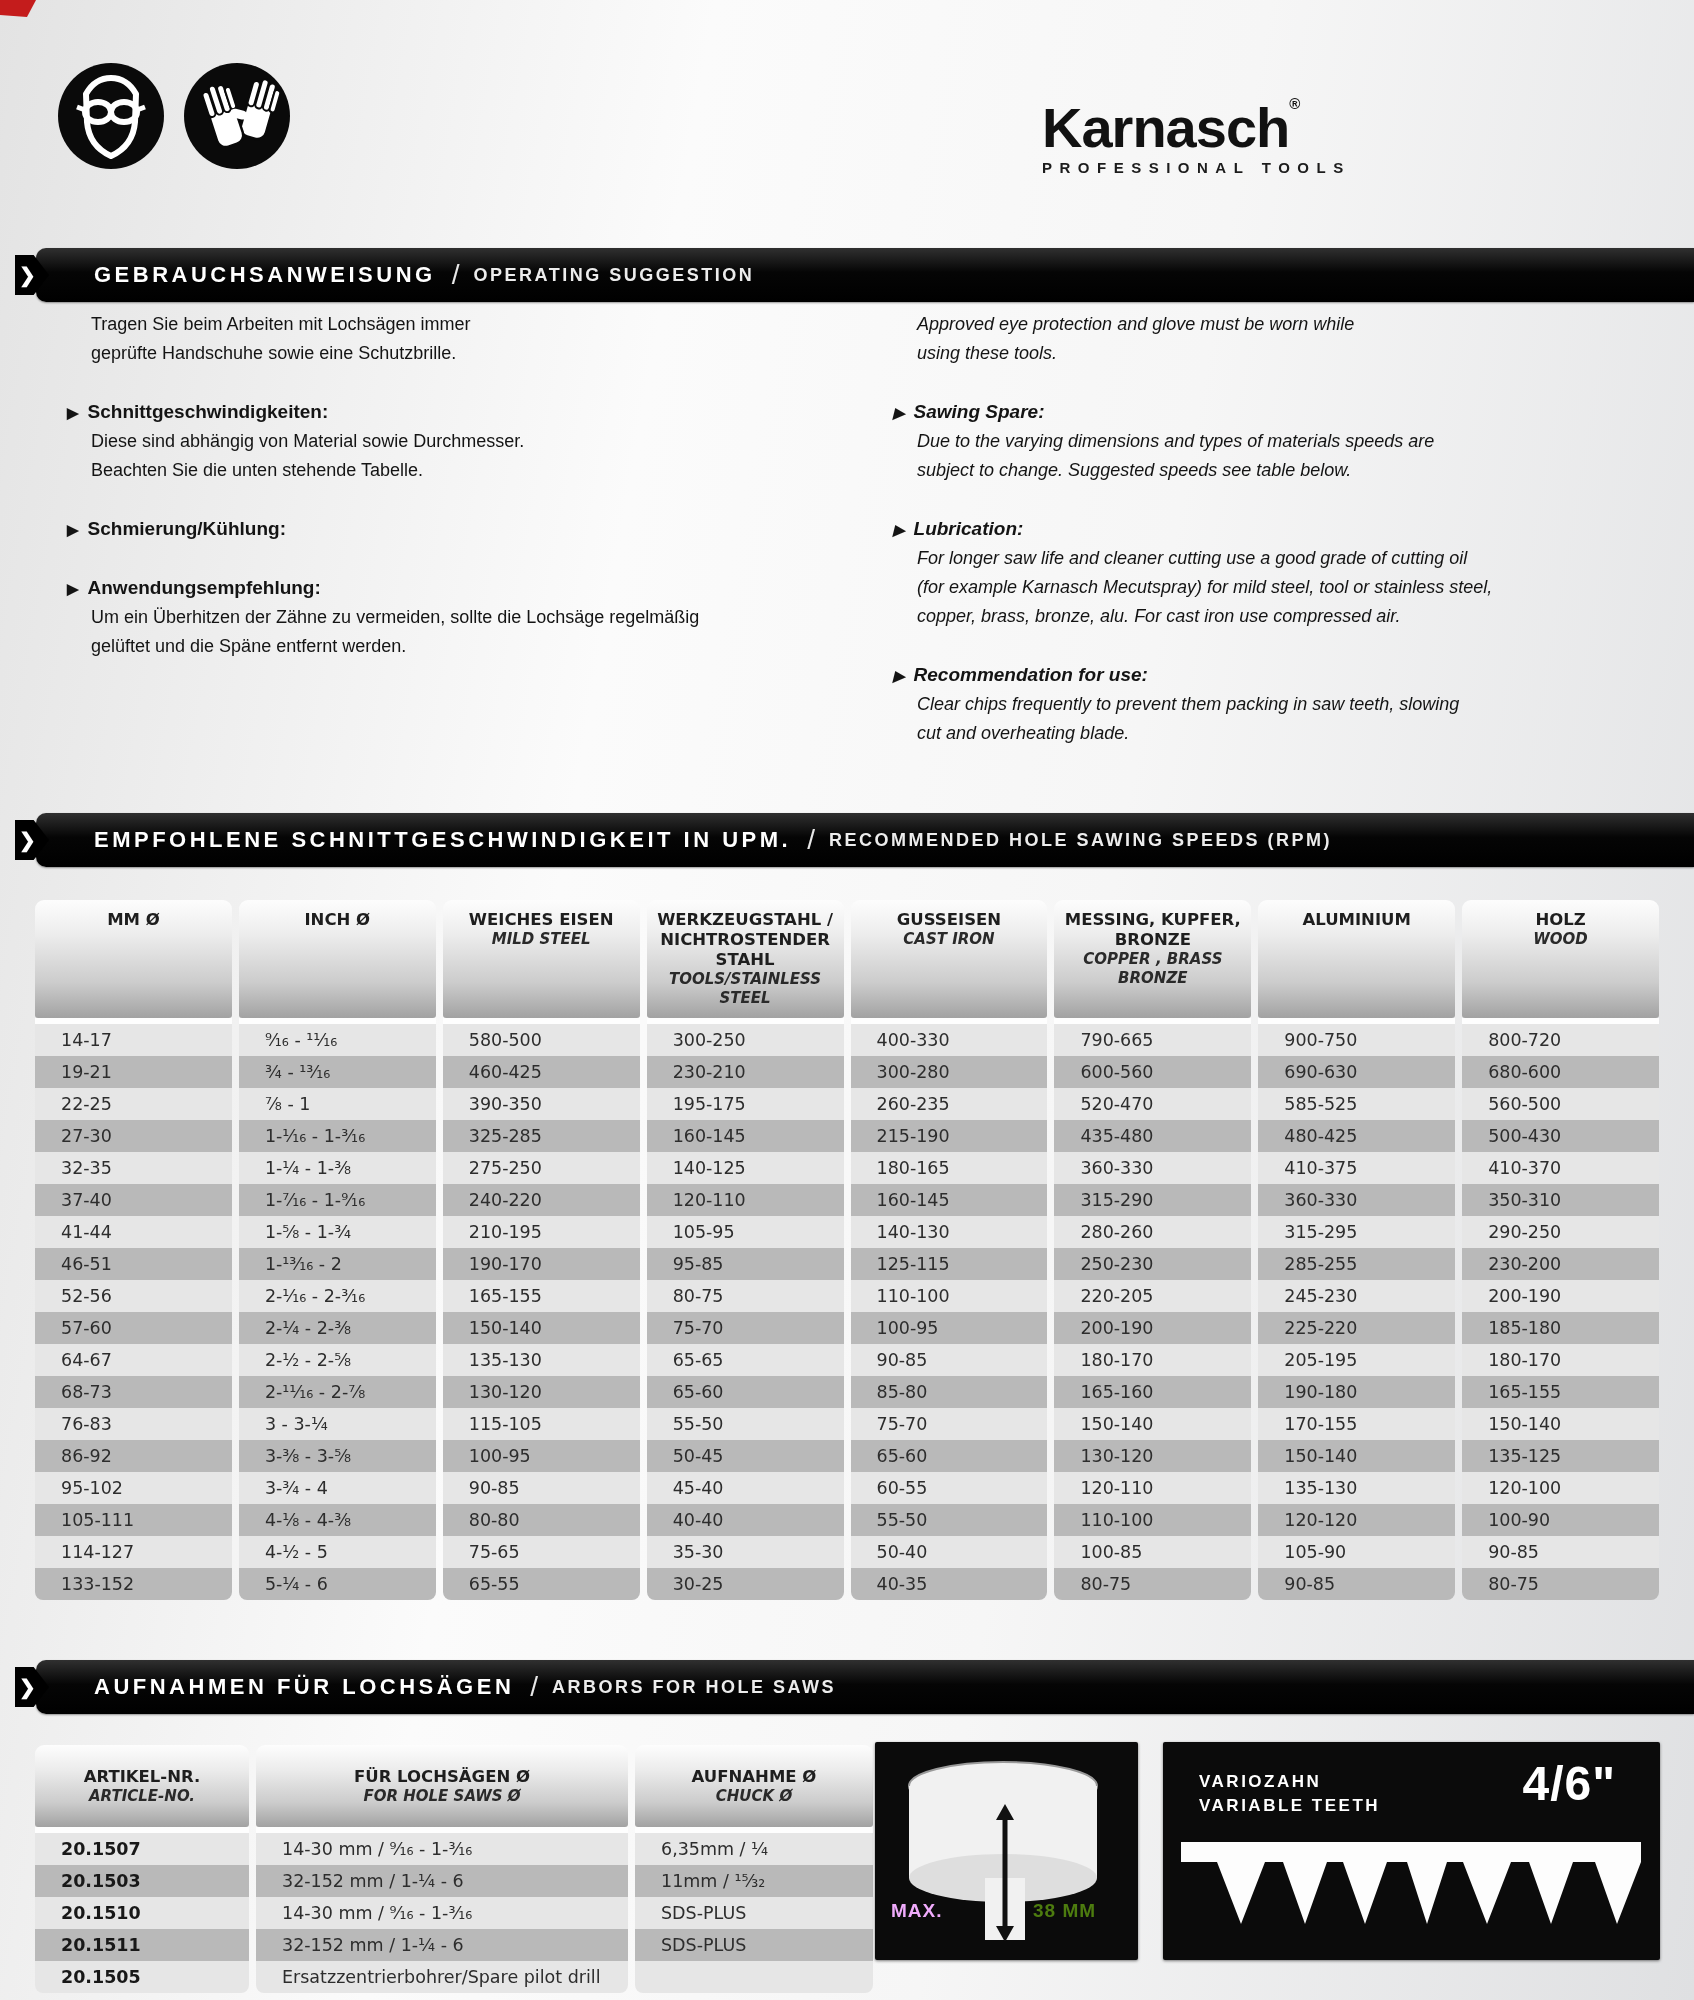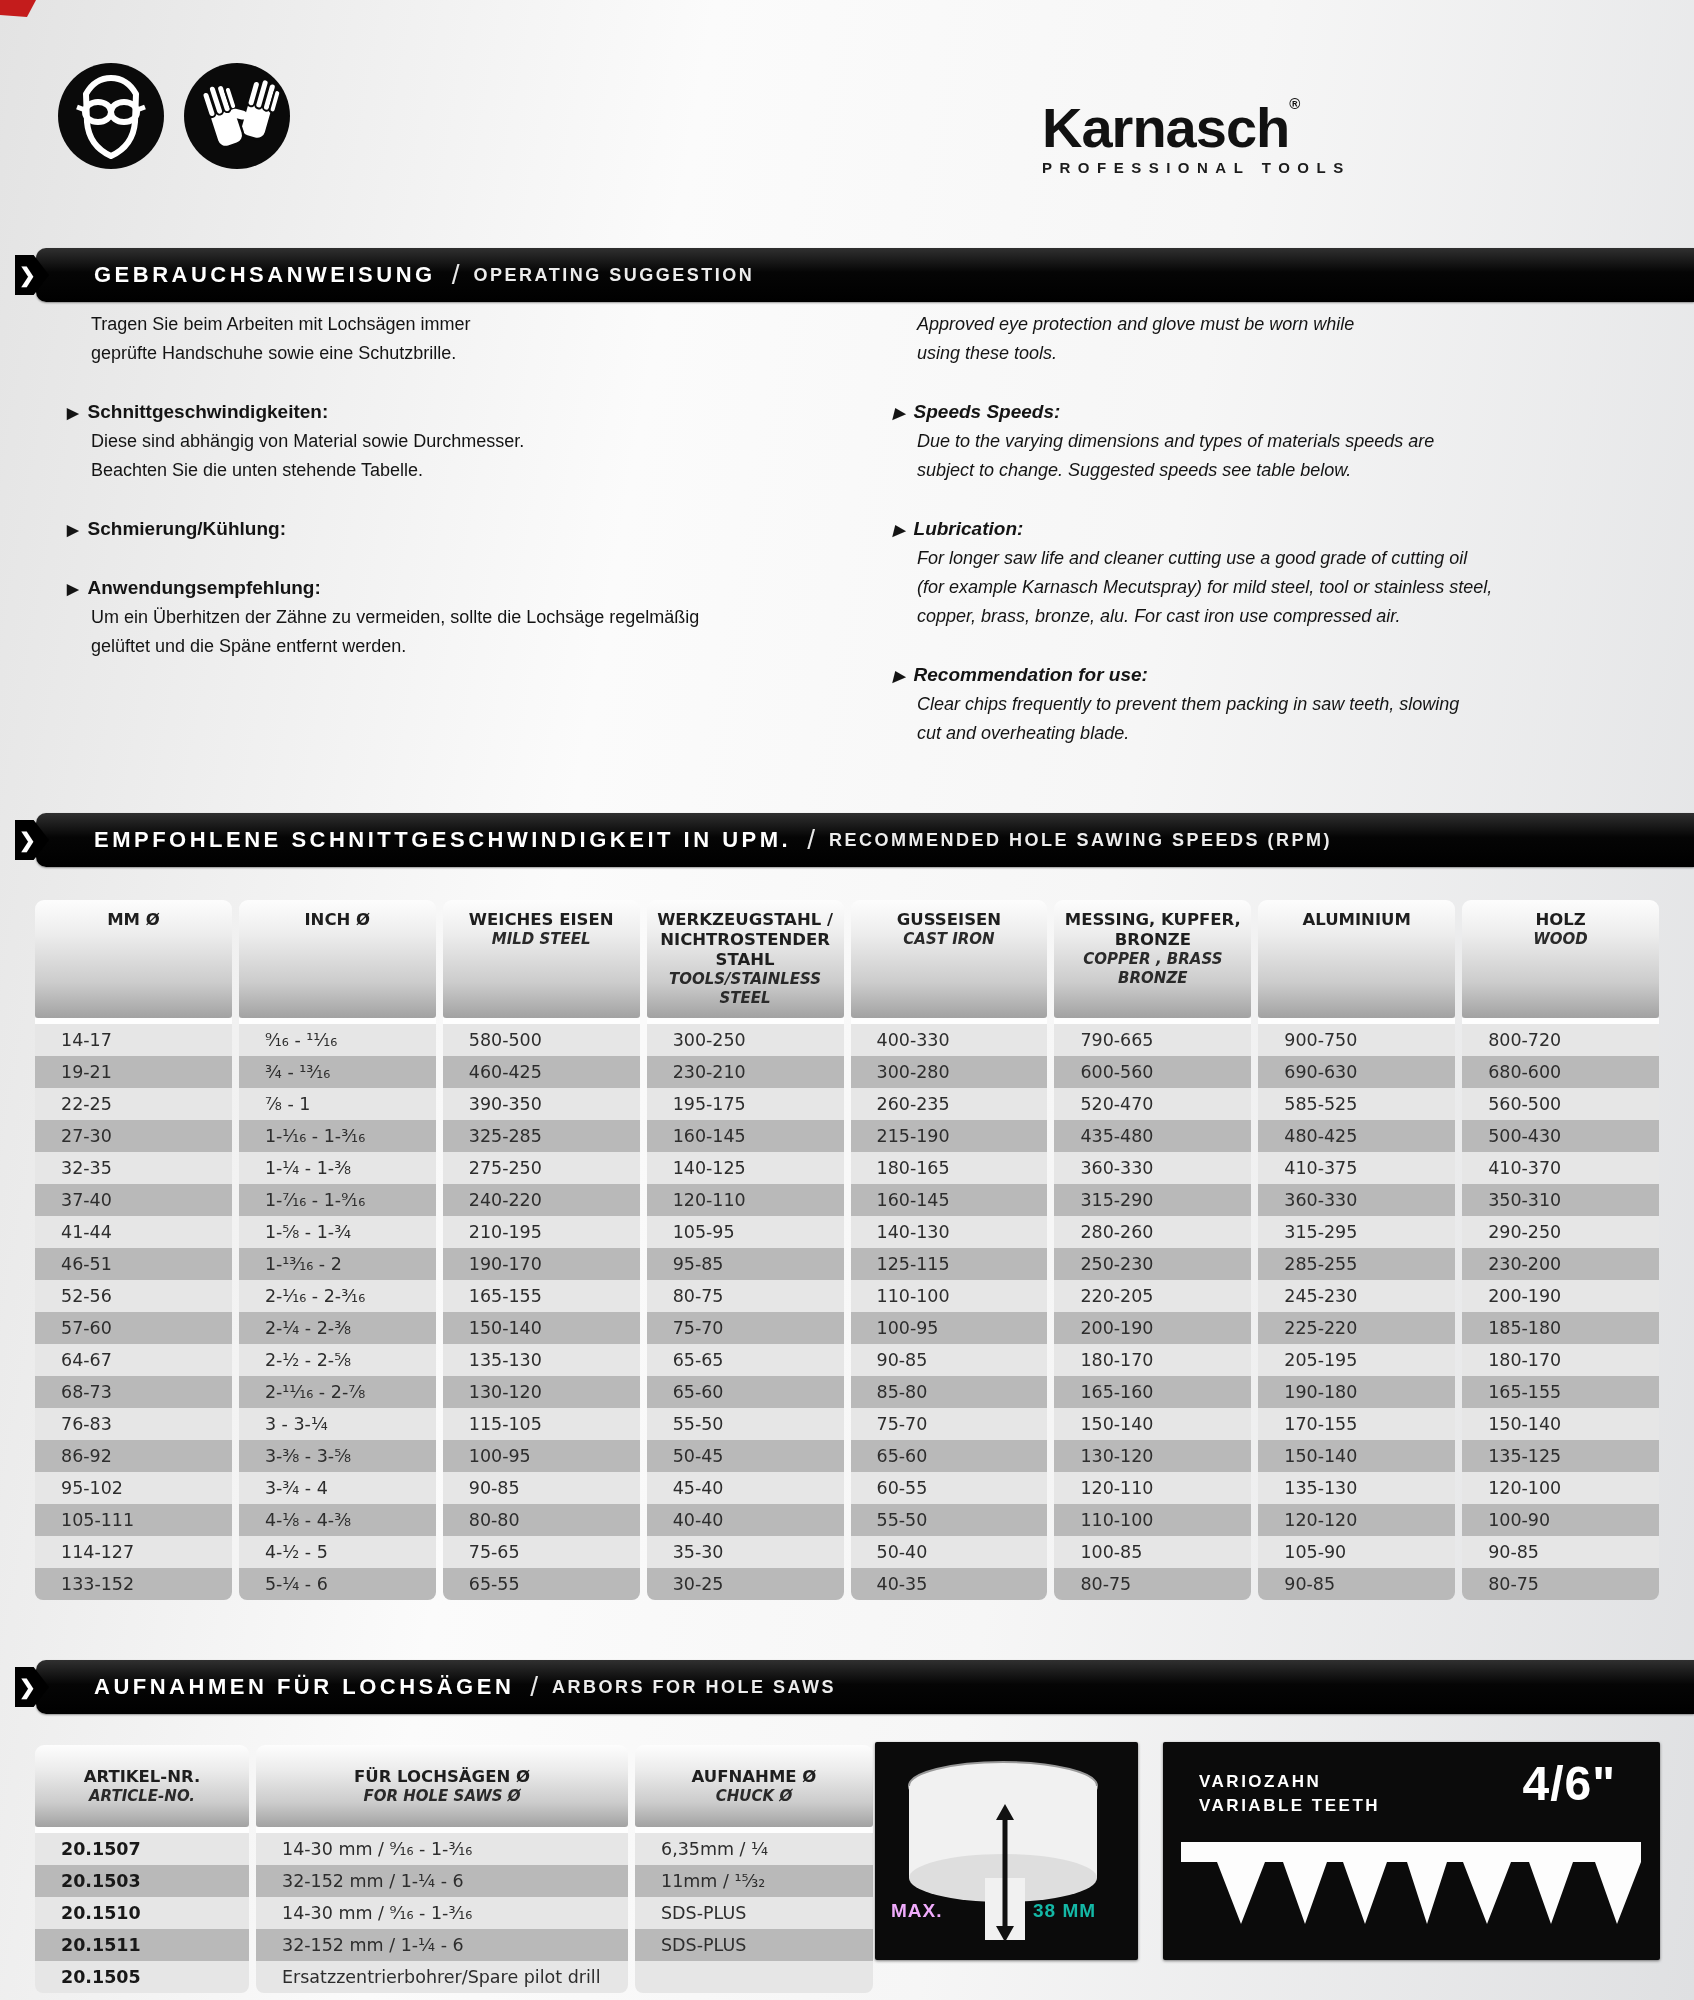--- a/index.html
+++ b/index.html
@@ -56,21 +56,21 @@
   #arbor-table{position:absolute;left:28px;top:1745px;width:845px;}
   #arbor-table thead th{height:82px;vertical-align:middle;padding:0 4px;
     background:linear-gradient(180deg,#fdfdfd 0%,#ececec 30%,#cccccc 70%,#a2a2a2 100%);
     border-radius:9px 9px 3px 3px;text-align:center;}
   #arbor-table col.c1{width:214px;} #arbor-table col.c2{width:372px;} #arbor-table col.c3{width:238px;}
   
   .black-box{position:absolute;background:#0b0b0b;border-radius:2px;box-shadow:0 1px 3px rgba(0,0,0,.5);}
   #depth-box{left:875px;top:1742px;width:263px;height:218px;}
   #depth-box svg{position:absolute;left:0;top:0;}
   #depth-box .max-label{position:absolute;left:16px;top:158px;color:#f0abfc;font-weight:bold;font-size:19px;letter-spacing:1px;}
-  #depth-box .mm-label{position:absolute;left:158px;top:158px;color:#14b8a6;font-weight:bold;font-size:19px;letter-spacing:1px;}
+  #depth-box .mm-label{position:absolute;left:158px;top:158px;color:#4d7c0f;font-weight:bold;font-size:19px;letter-spacing:1px;}
   #teeth-box{left:1163px;top:1742px;width:497px;height:218px;}
   #teeth-box .vario{position:absolute;left:36px;top:28px;color:#fff;font-weight:bold;font-size:17px;letter-spacing:2.5px;line-height:24px;white-space:nowrap;}
   #teeth-box .size{position:absolute;right:44px;top:14px;color:#fff;font-weight:bold;font-size:48px;letter-spacing:1px;}
   #teeth-box svg{position:absolute;left:18px;bottom:18px;}
 </style>
 </head>
 <body>
 
 <div class="page">
 
@@ -130,21 +130,21 @@
 Beachten Sie die unten stehende Tabelle.</p>
     <h4><span class="arr">▶</span><span>Schmierung/Kühlung:</span></h4>
     <h4><span class="arr">▶</span><span>Anwendungsempfehlung:</span></h4>
     <p>Um ein Überhitzen der Zähne zu vermeiden, sollte die Lochsäge regelmäßig
 gelüftet und die Späne entfernt werden.</p>
   </div>
 
   <div class="col col-en">
     <p class="lead">Approved eye protection and glove must be worn while
 using these tools.</p>
-    <h4><span class="arr">▶</span><span>Speeds Speeds:</span></h4>
+    <h4><span class="arr">▶</span><span>Sawing Spare:</span></h4>
     <p>Due to the varying dimensions and types of materials speeds are
 subject to change. Suggested speeds see table below.</p>
     <h4><span class="arr">▶</span><span>Lubrication:</span></h4>
     <p>For longer saw life and cleaner cutting use a good grade of cutting oil
 (for example Karnasch Mecutspray) for mild steel, tool or stainless steel,
 copper, brass, bronze, alu. For cast iron use compressed air.</p>
     <h4><span class="arr">▶</span><span>Recommendation for use:</span></h4>
     <p>Clear chips frequently to prevent them packing in saw teeth, slowing
 cut and overheating blade.</p>
   </div>

